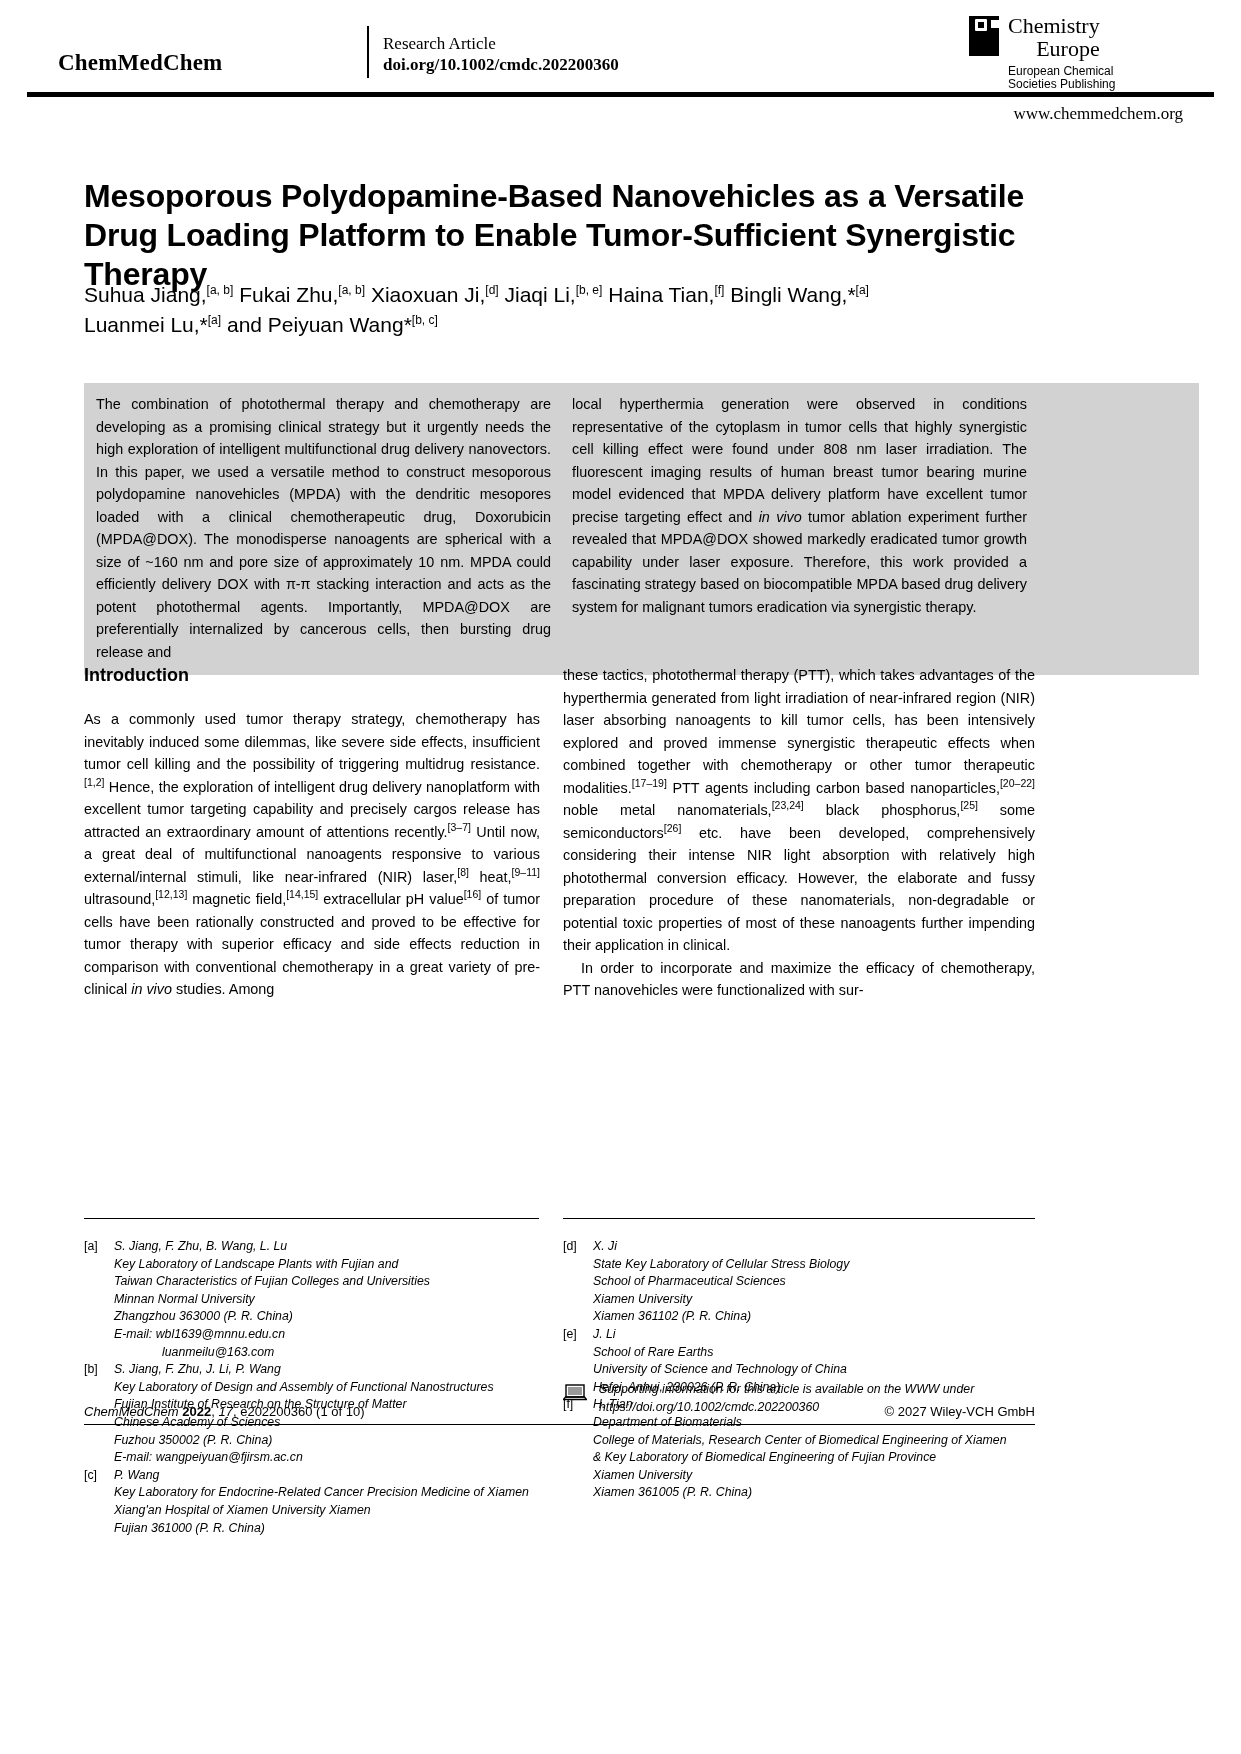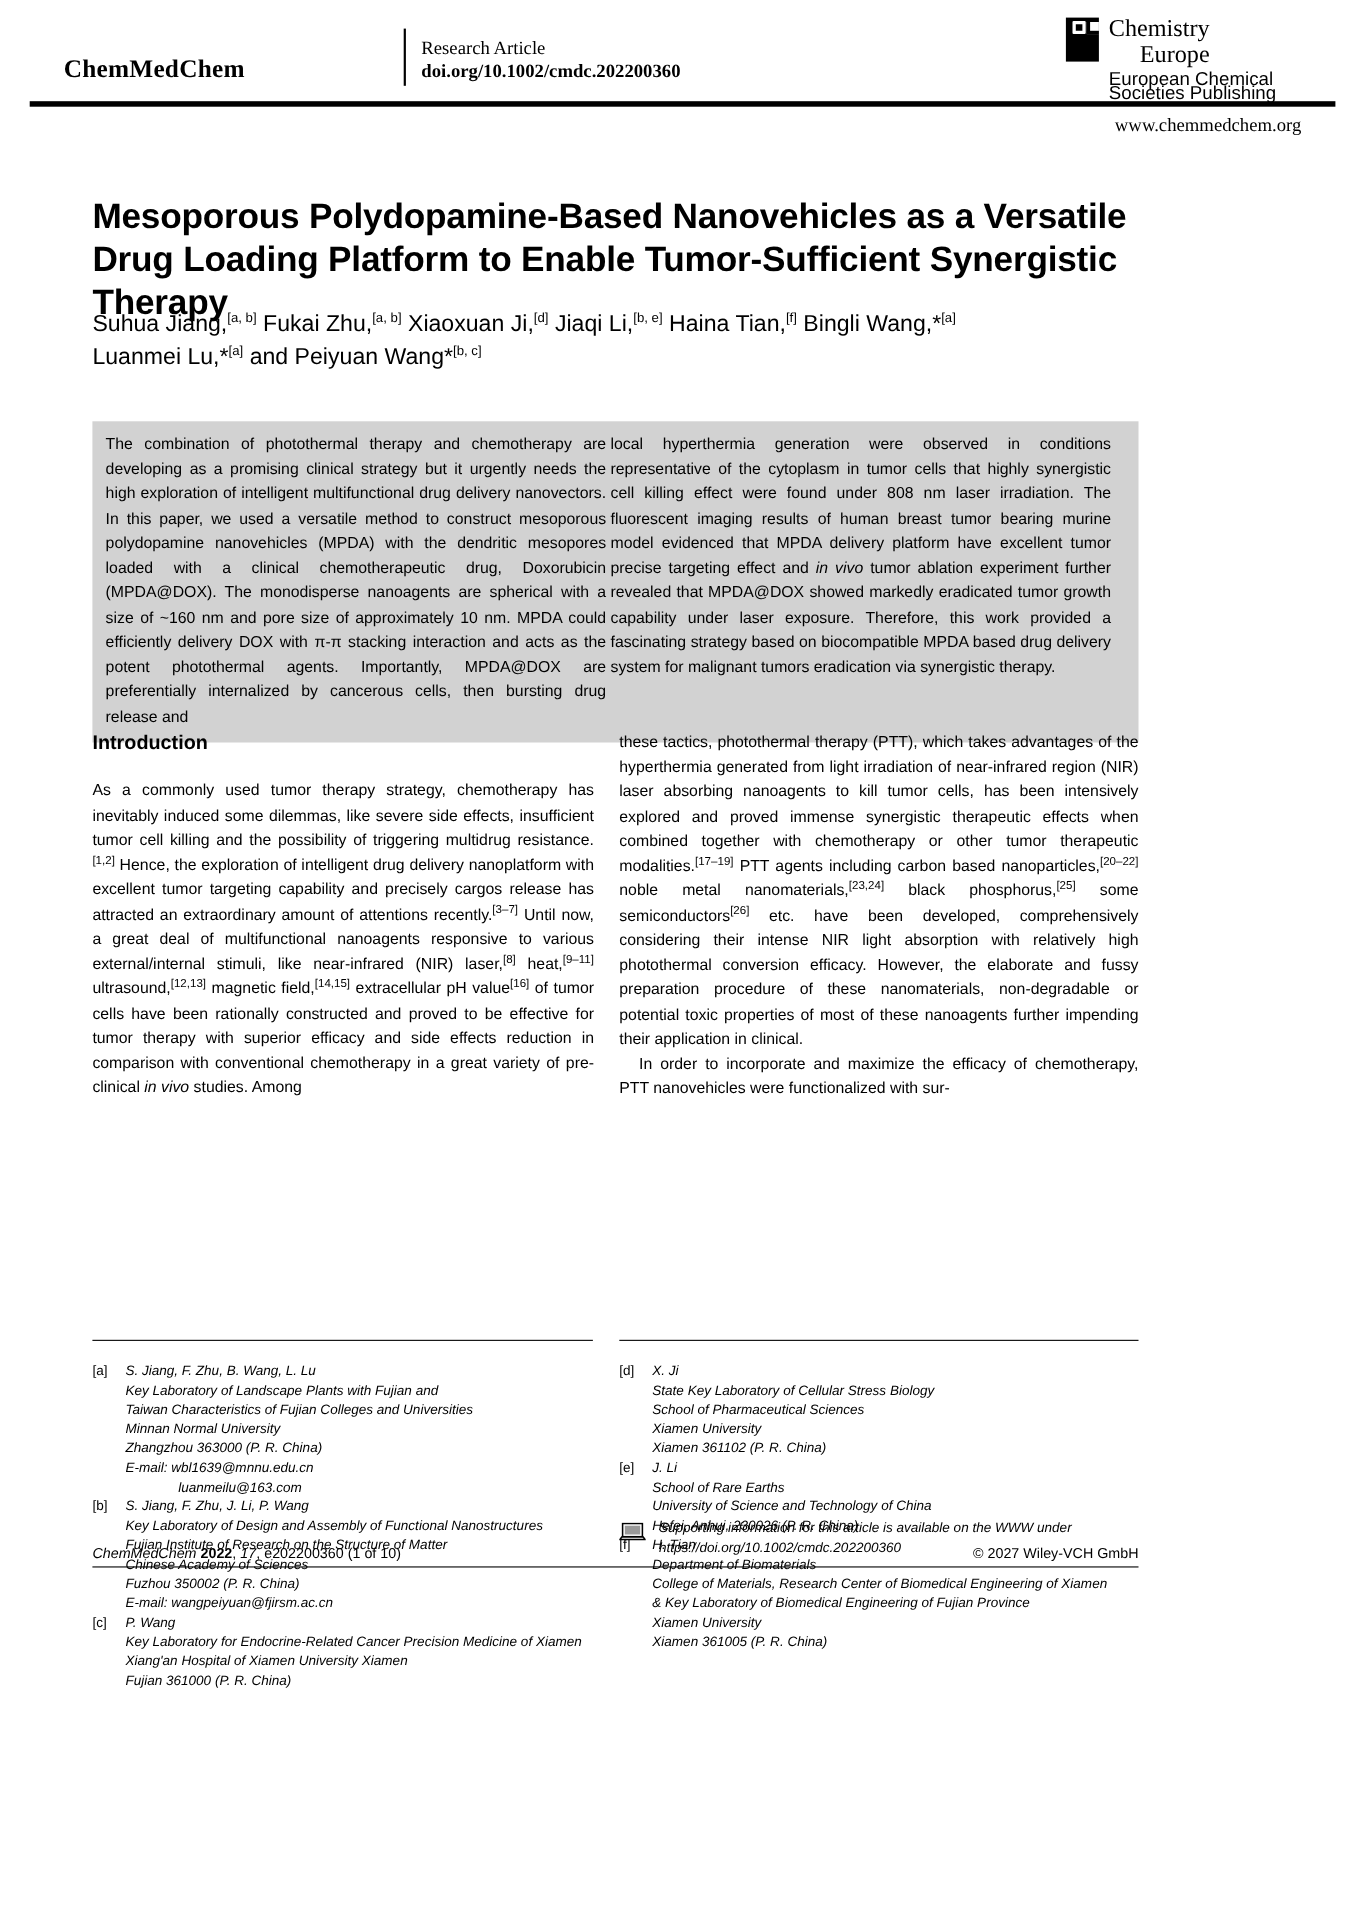--- a/index.html
+++ b/index.html
@@ -44,21 +44,21 @@
   }
   .ce-mark-inner{
     position:absolute;left:6px;top:3px;width:12px;height:12px;
     border:3px solid #fff;box-sizing:border-box;border-radius:1px;
   }
   .ce-words{margin-left:9px;font-family:"Liberation Serif", serif;font-weight:400;}
   .ce-w1{font-size:22px;line-height:23px;}
   .ce-w2{font-size:22px;line-height:24px;text-align:right;}
   .ce-sub{
     margin-left:39px;margin-top:4px;
-    font-size:17px;line-height:13px;font-family:"Liberation Sans", sans-serif;
+    font-size:12px;line-height:13px;font-family:"Liberation Sans", sans-serif;
   }
   .head-rule{
     position:absolute;left:27px;top:92px;width:1187px;height:5px;background:#000;
   }
   .site-url{
     position:absolute;right:58px;top:104px;
     font-family:"Liberation Serif", serif;font-size:17px;
   }
 
   
@@ -67,24 +67,24 @@
     font-size:32px;line-height:39px;font-weight:700;letter-spacing:-0.2px;
   }
   .authors{
     position:absolute;left:84px;top:280px;width:980px;
     font-size:21px;line-height:30px;
   }
   .authors sup{font-size:12px;vertical-align:super;line-height:0;}
 
   
   .abstract{
-    position:absolute;left:84px;top:383px;width:951px;
+    position:absolute;left:84px;top:383px;width:1115px;
     background:#d2d2d2;
     padding:10px 12px 12px 12px;box-sizing:border-box;
-    display:flex;gap:4px;
+    display:flex;gap:21px;
   }
   .abstract .col{
     width:455px;
     font-size:14.4px;line-height:22.5px;text-align:justify;
     hyphens:none;
   }
   .abstract .col p{margin:0;}
 
   
   .body-col{

